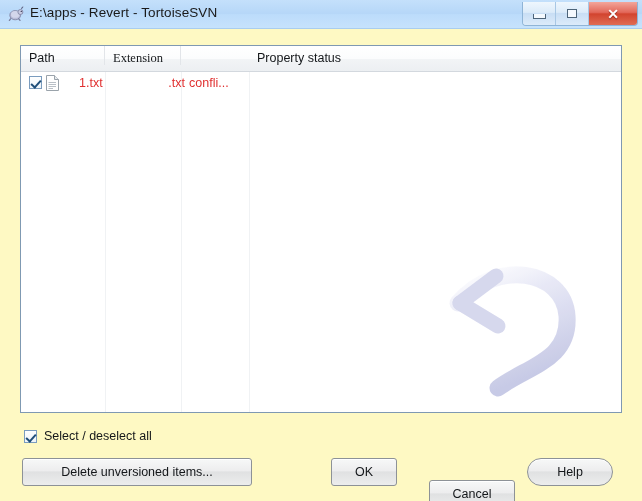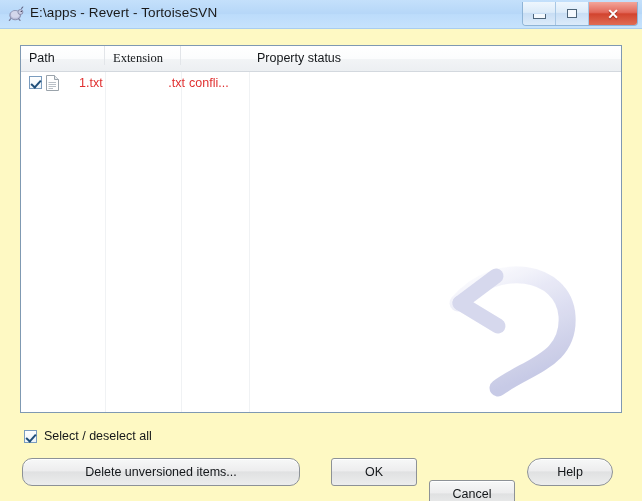--- a/index.html
+++ b/index.html
@@ -240,22 +240,22 @@
     color: #14171a;
     font-family: "Liberation Sans", sans-serif;
     display: flex;
     align-items: center;
     justify-content: center;
     box-sizing: border-box;
     box-shadow: inset 0 1px 0 #ffffff;
     white-space: nowrap;
     padding: 0;
   }
-  .btn-delete { left: 22px;  top: 458px; width: 278px; border-radius: 10px; }
-  .btn-ok     { left: 331px; top: 458px; width: 86px; }
+  .btn-delete { left: 22px;  top: 458px; width: 230px; }
+  .btn-ok     { left: 331px; top: 458px; width: 66px; }
   .btn-cancel { left: 429px; top: 480px; width: 86px; text-align: center; }
   .btn-help   { left: 527px; top: 458px; width: 86px; border-radius: 14px; }
 </style>
 </head>
 <body>
 
 <div class="window">
 
   <div class="titlebar">
     <span class="title-icon">

